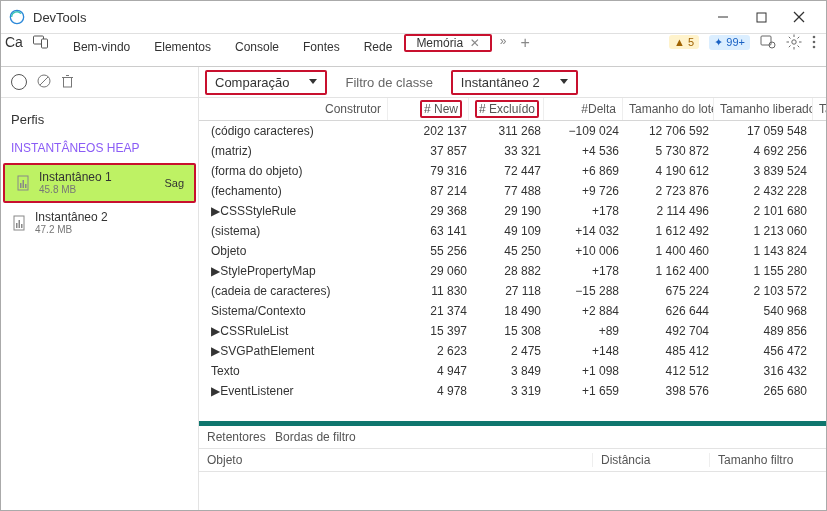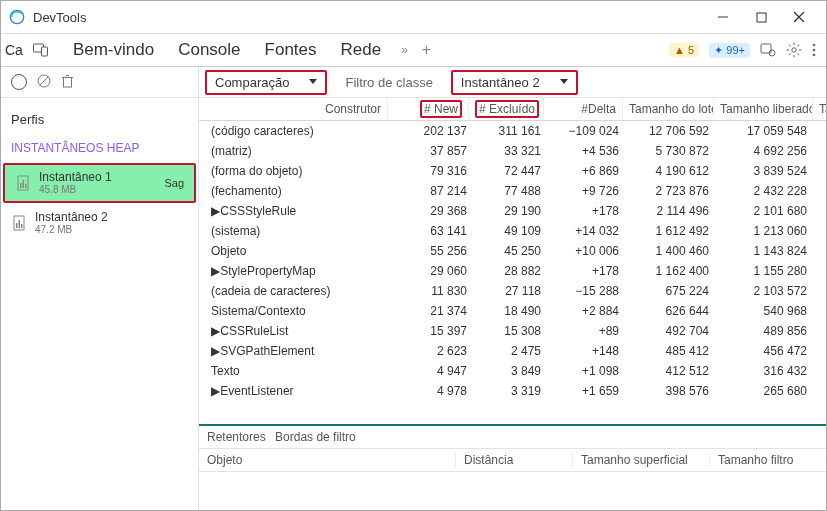--- a/index.html
+++ b/index.html
@@ -5,45 +5,45 @@
   html,body{margin:0;padding:0;font-family:"Segoe UI",Arial,sans-serif;font-size:12px;color:#333;background:#fff;}
   body{width:827px;height:511px;border:1px solid #aaa;box-sizing:border-box;display:flex;flex-direction:column;overflow:hidden;}
   
   .titlebar{height:32px;display:flex;align-items:center;padding:0 8px;border-bottom:1px solid #e0e0e0;text-align:right;}
   .titlebar .app-icon{width:16px;height:16px;margin-right:8px;}
   .titlebar .title{flex:0 0 auto;font-size:13px;}
   .titlebar .spacer{flex:1;}
   .win-btn{width:38px;height:32px;display:flex;align-items:center;justify-content:center;}
   .win-btn svg{stroke:#333;}
   
-  .tabstrip{height:32px;display:flex;align-items:center;border-bottom:1px solid #ccc;padding-left:4px;gap:0;}
+  .tabstrip{height:32px;display:flex;align-items:flex-start;border-bottom:1px solid #ccc;padding-left:4px;gap:0;}
   .tabstrip .left-group{display:flex;align-items:center;gap:10px;padding-right:12px;}
   .tabstrip .txt{font-size:14px;}
-  .tabstrip .tab{padding:6px 12px;font-size:17px;white-space:nowrap;cursor:pointer;}
+  .tabstrip .tab{padding:6px 12px;font-size:12px;white-space:nowrap;cursor:pointer;}
   .tabstrip .tab.active{padding:4px 10px;}
   .tabstrip .spacer{flex:1;}
   .tabstrip .right-icons{display:flex;align-items:center;gap:10px;padding-right:10px;}
   .badge{display:inline-flex;align-items:center;gap:3px;padding:1px 5px;border-radius:3px;font-size:11px;}
   .badge.warn{background:#fff3cc;color:#a06200;}
   .badge.info{background:#dbeeff;color:#1a62c4;}
   .hl{border:2px solid #c8102e;border-radius:2px;display:inline-block;}
   
   .toolbar{height:30px;display:flex;align-items:center;border-bottom:1px solid #e3e3e3;}
   .toolbar .icons-left{width:198px;display:flex;align-items:center;gap:10px;padding-left:10px;box-sizing:border-box;border-right:1px solid #e3e3e3;height:100%;}
   .toolbar .controls{display:flex;align-items:center;gap:10px;padding-left:6px;}
   .sel{display:inline-flex;align-items:center;gap:20px;padding:3px 8px;font-size:13px;cursor:pointer;}
   .sel svg{display:block;}
   .filter-box{padding:2px 8px;font-size:13px;color:#666;border:none;display:inline-block;}
   
   .main{flex:1;display:flex;min-height:0;}
   .sidebar{width:198px;border-right:1px solid #e3e3e3;box-sizing:border-box;display:flex;flex-direction:column;}
   .sidebar .heading{padding:14px 10px 8px 10px;font-size:13px;}
   .sidebar .section-title{padding:6px 10px;color:#8b5cf6;font-size:12px;}
   .snap-item{display:flex;align-items:center;gap:8px;padding:6px 10px;cursor:pointer;}
-  .snap-item.selected{background:#86efac;}
+  .snap-item.selected{background:#bef264;}
   .snap-item .snap-icon{width:16px;height:16px;flex:0 0 16px;}
   .snap-item .snap-txt{flex:1;line-height:1.1;}
   .snap-item .snap-name{font-size:12px;}
   .snap-item .snap-size{font-size:10px;color:#777;}
   .snap-item .snap-action{font-size:11px;color:#333;}
   .snap-wrap.hl{display:block;margin:2px 2px;}
   .content{flex:1;display:flex;flex-direction:column;min-width:0;}
   
   .tablewrap{flex:1;display:flex;flex-direction:column;min-height:0;}
   table{width:100%;border-collapse:collapse;table-layout:fixed;font-size:12px;}
@@ -57,21 +57,21 @@
   thead,tbody tr{display:table;width:100%;table-layout:fixed;}
   .col-c{width:176px;}
   .col-n{width:68px;}
   .col-x{width:62px;}
   .col-d{width:66px;}
   .col-s1{width:78px;}
   .col-s2{width:86px;}
   .col-s3{width:84px;}
   .th-hl{display:inline-block;padding:0 2px;}
   
-  .retainers{border-top:2px solid #0f766e;}
+  .retainers{border-top:5px solid #0f766e;}
   .ret-tabs{padding:4px 8px;font-size:12px;color:#555;border-bottom:1px solid #e3e3e3;}
   .ret-tabs span{margin-right:6px;}
   .ret-head{display:flex;border-bottom:1px solid #e3e3e3;height:22px;align-items:center;font-size:12px;color:#555;}
   .ret-head div{padding:0 8px;border-right:1px solid #eee;}
   .ret-body{height:38px;}
   .circle-icon{display:inline-block;width:14px;height:14px;border:1.2px solid #555;border-radius:50%;}
   .icon-btn svg{display:block;}
 </style>
 </head>
 <body>
@@ -107,23 +107,25 @@
   <div class="left-group">
     <span class="txt">Ca</span>
     <span class="icon-btn">
       <svg width="16" height="14" viewBox="0 0 16 14">
           <rect x="0.5" y="1" width="10" height="8" rx="1" fill="none" stroke="#555"></rect>
           <rect x="8.5" y="4" width="6" height="9" rx="1" fill="#fff" stroke="#555"></rect>
         </svg>
     </span>
   </div>
   <span class="tab">Bem-vindo</span>
+  <span class="tab">Elementos</span>
   <span class="tab">Console</span>
   <span class="tab">Fontes</span>
   <span class="tab">Rede</span>
+  <span class="hl"><span class="tab active"><span>Memória</span>&nbsp;&nbsp;<span style="color:#888;">✕</span></span></span>
   <span style="padding:0 8px;color:#888;">»</span>
   <span style="padding:0 6px;color:#888;font-size:16px;">+</span>
   <span class="spacer"></span>
   <div class="right-icons">
     <span class="badge warn">
         <span>▲</span>
         <span>5</span>
       </span>
     <span class="badge info">
         <span>✦</span>
@@ -234,21 +236,21 @@
             <th class="col-d">#Delta</th>
             <th class="col-s1">Tamanho do lote</th>
             <th class="col-s2">Tamanho liberado</th>
             <th class="col-s3">Tamanho Delta a</th>
           </tr>
         </thead>
         <tbody id="rows-body">
             <tr>
               <td class="col-c">(código caracteres)</td>
               <td class="col-n">202 137</td>
-              <td class="col-x">311 161</td>
+              <td class="col-x">311 268</td>
               <td class="col-d">−109 024</td>
               <td class="col-s1">12 706 592</td>
               <td class="col-s2">17 059 548</td>
               <td class="col-s3">−4 352 956</td>
             </tr>
             <tr>
               <td class="col-c">(matriz)</td>
               <td class="col-n">37 857</td>
               <td class="col-x">33 321</td>
               <td class="col-d">+4 536</td>
@@ -369,19 +371,18 @@
     </div>
 
     <div class="retainers">
       <div class="ret-tabs">
         <span>Retentores</span>
         <span>Bordas de filtro</span>
       </div>
       <div class="ret-head">
         <div style="flex:1">Objeto</div>
         <div style="width:100px">Distância</div>
-        <div style="width:120px">Tamanho superficial</div>
         <div style="width:100px;border-right:none">Tamanho filtro</div>
       </div>
       <div class="ret-body"></div>
     </div>
   </div>
 </div>
 
 </body></html>

